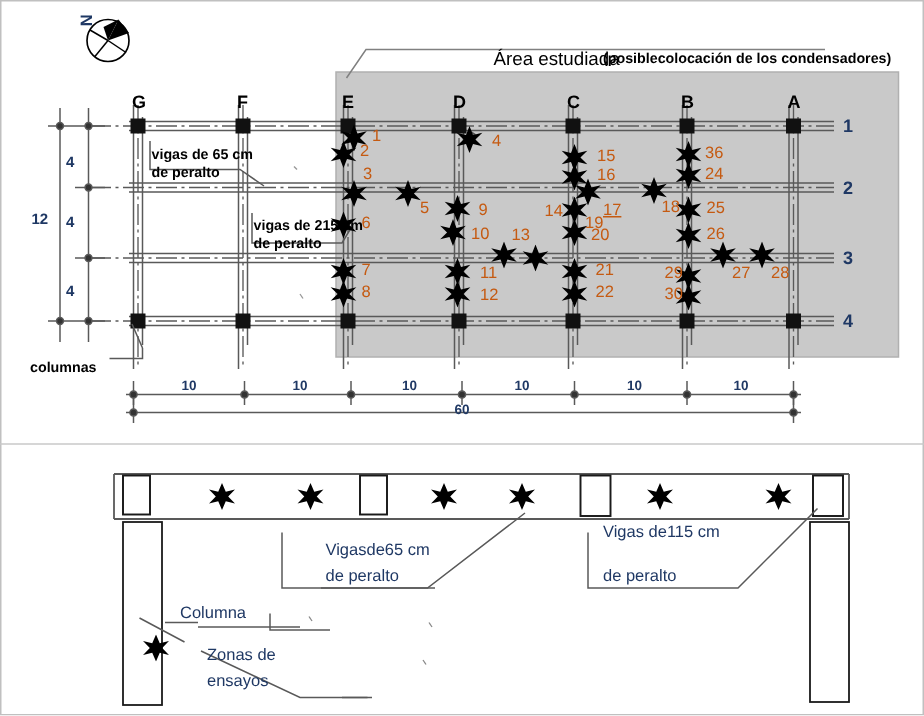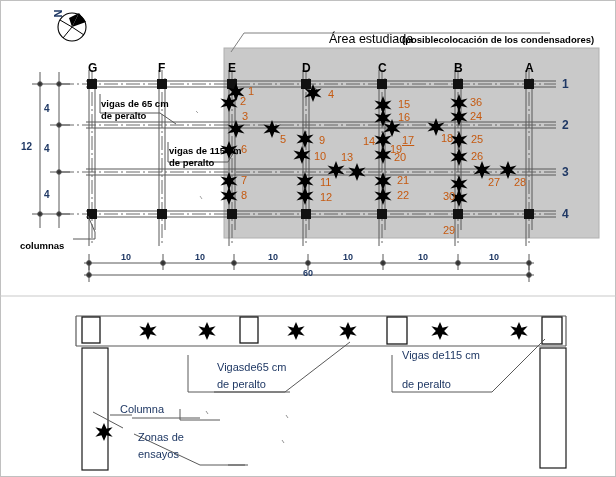--- a/index.html
+++ b/index.html
@@ -274,21 +274,21 @@
   <div class="lbl dim" style="left:121px;top:253px;">10</div>
   <div class="lbl dim" style="left:195px;top:253px;">10</div>
   <div class="lbl dim" style="left:268px;top:253px;">10</div>
   <div class="lbl dim" style="left:343px;top:253px;">10</div>
   <div class="lbl dim" style="left:418px;top:253px;">10</div>
   <div class="lbl dim" style="left:489px;top:253px;">10</div>
   <div class="lbl dim" style="left:303px;top:269px;">60</div>
 
   <div class="lbl note" style="left:101px;top:98px;">vigas de 65 cm</div>
   <div class="lbl note" style="left:101px;top:110px;">de peralto</div>
-  <div class="lbl note" style="left:169px;top:145px;">vigas de  115 cm</div>
+  <div class="lbl note" style="left:169px;top:145px;">vigas de  215 cm</div>
   <div class="lbl note" style="left:169px;top:157px;">de peralto</div>
   <div class="lbl colnote" style="left:20px;top:241px;">columnas</div>
 
   <div id="zone-labels">
       <div class="lbl zone-num" style="left: 248px; top: 86px;">1</div>
       <div class="lbl zone-num" style="left: 240px; top: 96px;">2</div>
       <div class="lbl zone-num" style="left: 242px; top: 111px;">3</div>
       <div class="lbl zone-num" style="left: 328px; top: 89px;">4</div>
       <div class="lbl zone-num" style="left: 280px; top: 134px;">5</div>
       <div class="lbl zone-num" style="left: 241px; top: 144px;">6</div>
@@ -307,21 +307,21 @@
       <div class="lbl zone-num" style="left: 390px; top: 144px;">19</div>
       <div class="lbl zone-num" style="left: 394px; top: 152px;">20</div>
       <div class="lbl zone-num" style="left: 397px; top: 175px;">21</div>
       <div class="lbl zone-num" style="left: 397px; top: 190px;">22</div>
       <div class="lbl zone-num" style="left: 470px; top: 97px;">36</div>
       <div class="lbl zone-num" style="left: 470px; top: 111px;">24</div>
       <div class="lbl zone-num" style="left: 471px; top: 134px;">25</div>
       <div class="lbl zone-num" style="left: 471px; top: 151px;">26</div>
       <div class="lbl zone-num" style="left: 488px; top: 177px;">27</div>
       <div class="lbl zone-num" style="left: 514px; top: 177px;">28</div>
-      <div class="lbl zone-num" style="left: 443px; top: 177px; margin-top: 48px;">29</div>
+      <div class="lbl zone-num" style="left: 443px; top: 177px;">29</div>
       <div class="lbl zone-num" style="left: 443px; top: 191px;">30</div>
     </div>
 
   <div class="lbl note2" style="left:217px;top:360px;">Vigasde65 cm</div>
   <div class="lbl note2" style="left:217px;top:377px;">de peralto</div>
   <div class="lbl note2" style="left:402px;top:348px;">Vigas de115 cm</div>
   <div class="lbl note2" style="left:402px;top:377px;">de peralto</div>
   <div class="lbl note2" style="left:120px;top:402px;">Columna</div>
   <div class="lbl note2" style="left:138px;top:430px;">Zonas de</div>
   <div class="lbl note2" style="left:138px;top:447px;">ensayos</div>

